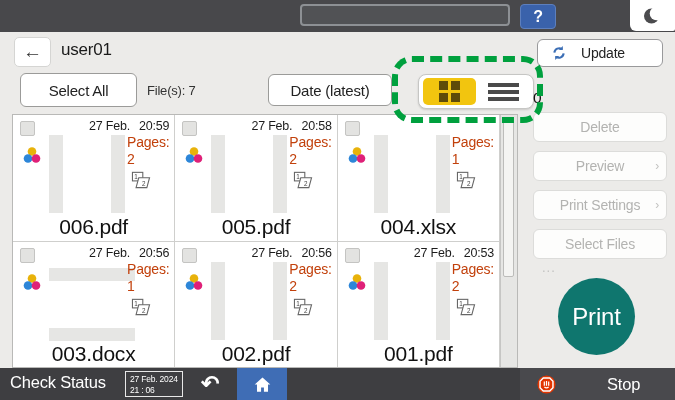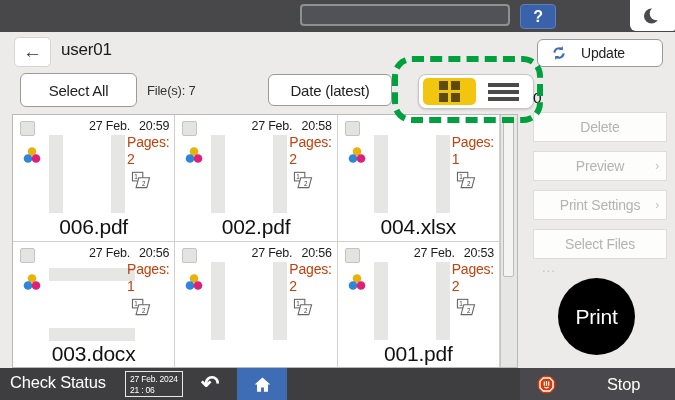--- a/index.html
+++ b/index.html
@@ -39,26 +39,26 @@
   .grid-glyph i{background:#5e4b09;}
   .list-glyph{display:flex;flex-direction:column;gap:3px;}
   .list-glyph i{display:block;width:24px;height:4px;background:#4a4a4a;
                 box-shadow:-7px 0 0 0 #4a4a4a;margin-left:7px;}
   .green-box{left:392px;top:56px;width:151px;height:67px;border:6px dashed #00a03e;
              border-radius:20px;box-sizing:border-box;pointer-events:none;z-index:40;}
   
   .selected-row{left:533px;top:89px;width:130px;display:flex;justify-content:space-between;
                 font-size:15.5px;color:#111;}
   .side-btn{position:absolute;left:533px;width:134px;height:30px;background:#fdfdfc;
-            border:1px solid #dcdcda;border-radius:0;color:#b3b3b1;font-size:14px;
+            border:1px solid #dcdcda;border-radius:6px;color:#b3b3b1;font-size:14px;
             display:flex;align-items:center;justify-content:center;box-sizing:border-box;}
   .side-btn .sfx{position:absolute;right:7px;font-size:12px;color:#c2c2c0;}
   .side-btn .sfx.dots{bottom:1px;font-size:13px;letter-spacing:1px;}
-  .print-btn{left:558px;top:278px;width:77px;height:77px;border-radius:50%;background:#000000;
-             display:flex;align-items:center;justify-content:center;color:#fff;font-size:21px;}
+  .print-btn{left:558px;top:278px;width:77px;height:77px;border-radius:50%;background:#0f766e;
+             display:flex;align-items:center;justify-content:center;color:#fff;font-size:24px;}
   
   .panel{left:12px;top:114px;width:506px;height:254px;background:#fff;border:1px solid #b9b9b7;
          box-sizing:border-box;overflow:hidden;}
   .tiles{position:absolute;left:0;top:0;width:487px;height:254px;display:grid;
          grid-template-columns:repeat(3,1fr);grid-template-rows:127px 127px;}
   .tile{position:relative;border-right:1px solid #cfcfcd;border-bottom:1px solid #cfcfcd;
         box-sizing:border-box;background:#fff;}
   .cb{position:absolute;left:7px;top:6px;width:15px;height:15px;background:#e3e3e1;
       border:1px solid #c4c4c2;border-radius:2px;box-sizing:border-box;}
   .t-dt{position:absolute;right:5px;top:4px;font-size:12.5px;color:#1c1c1c;display:flex;gap:9px;}
@@ -202,21 +202,21 @@
       </span>
       <span class="pages">
         <span class="p-lab">Pages:</span><br><span class="p-num">2</span>
       </span>
       <svg class="duplex" width="20" height="18" viewBox="0 0 22 20">
         <rect x="1.5" y="1.5" width="11.5" height="9.5" fill="#fff" stroke="#666" stroke-width="1.2"></rect>
         <text x="3.5" y="9" font-size="7" fill="#444" font-family="Liberation Sans, sans-serif">1</text>
         <path d="M8.5 7.5 L20.5 7.5 L17.5 18.5 L5.5 18.5 Z" fill="#fff" stroke="#666" stroke-width="1.2"></path>
         <text x="12" y="16.5" font-size="7" fill="#444" font-family="Liberation Sans, sans-serif">2</text>
       </svg>
-      <span class="t-name">002.pdf</span>
+      <span class="t-name">005.pdf</span>
     </div>
 
     <div class="tile">
       <span class="cb"></span>
       <span class="t-dt">
         <span class="t-date"></span>
             <span class="t-time"></span>
       </span>
       <svg class="dots" width="22" height="22" viewBox="0 0 22 22">
         <circle cx="11" cy="6.5" r="4.3" fill="#e8b20a"></circle>
@@ -280,20 +280,21 @@
       </span>
       <span class="pages">
         <span class="p-lab">Pages:</span><br><span class="p-num">2</span>
       </span>
       <svg class="duplex" width="20" height="18" viewBox="0 0 22 20">
         <rect x="1.5" y="1.5" width="11.5" height="9.5" fill="#fff" stroke="#666" stroke-width="1.2"></rect>
         <text x="3.5" y="9" font-size="7" fill="#444" font-family="Liberation Sans, sans-serif">1</text>
         <path d="M8.5 7.5 L20.5 7.5 L17.5 18.5 L5.5 18.5 Z" fill="#fff" stroke="#666" stroke-width="1.2"></path>
         <text x="12" y="16.5" font-size="7" fill="#444" font-family="Liberation Sans, sans-serif">2</text>
       </svg>
+      <span class="t-name">002.pdf</span>
     </div>
 
     <div class="tile">
       <span class="cb"></span>
       <span class="t-dt">
         <span class="t-date">27 Feb.</span>
             <span class="t-time">20:53</span>
       </span>
       <svg class="dots" width="22" height="22" viewBox="0 0 22 22">
         <circle cx="11" cy="6.5" r="4.3" fill="#e8b20a"></circle>

